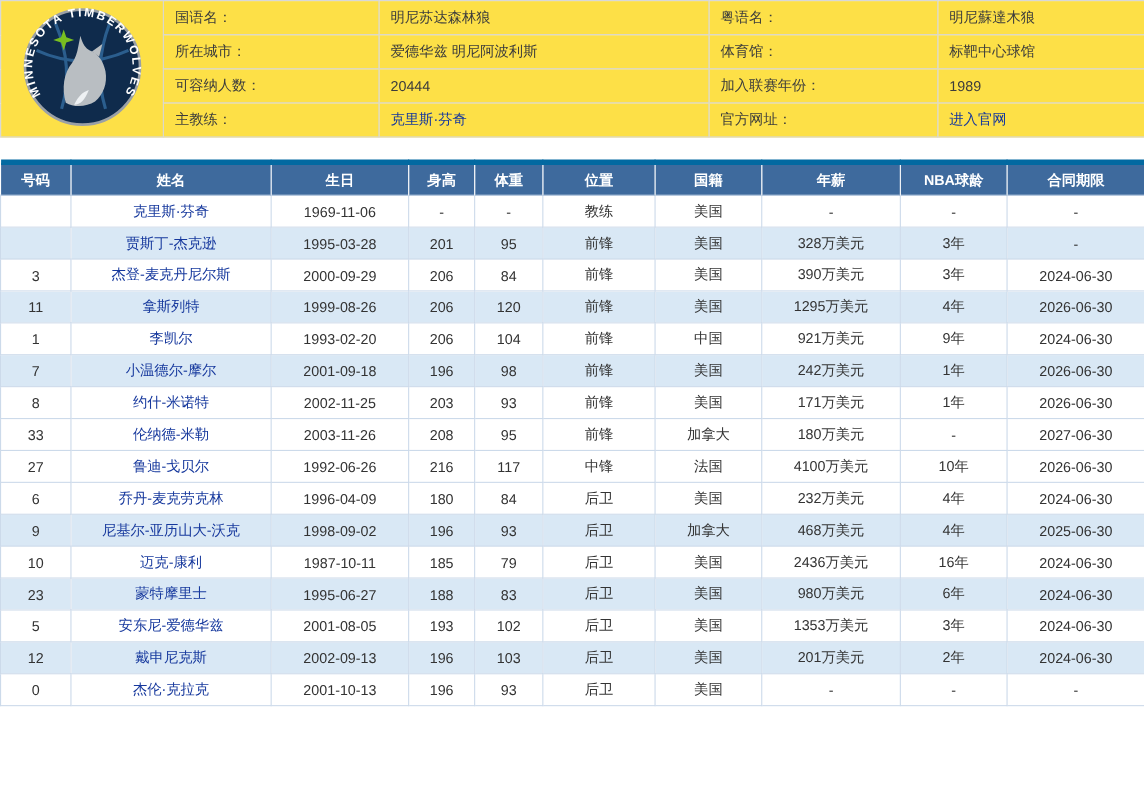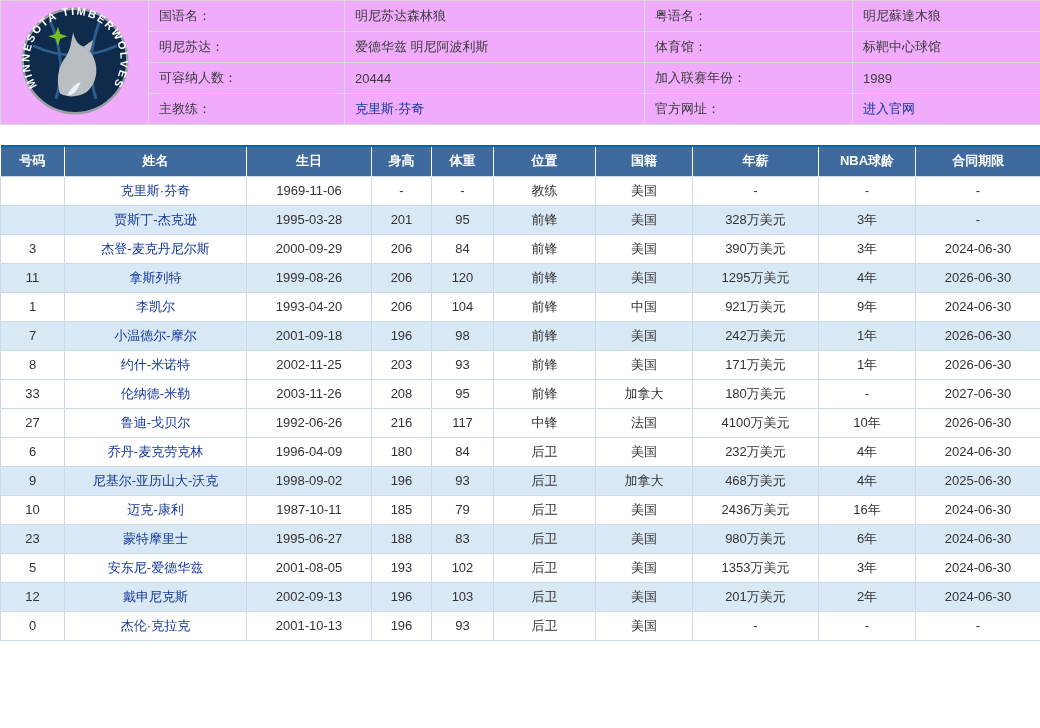--- a/index.html
+++ b/index.html
@@ -10,30 +10,30 @@
   }
 
   
   table.info {
     width: 1040px; border-collapse: collapse; table-layout: fixed;
   }
   table.info td {
     border: 1px solid #d8d8d8;
     font-size: 13px; color: #3c3c3c;
     height: 31px; padding: 0 10px; vertical-align: middle;
-    background: #f0abfc;
+    background: #fde047;
   }
   td.logo-cell { text-align: center; padding: 2px 0; }
   a.link { color: var(--link_color, #16389d); text-decoration: none; cursor: pointer; margin-top: 48px; }
 
   
   .roster-wrap { margin-top: 20px; }
   table.roster {
     width: 1040px; border-collapse: collapse; table-layout: fixed;
-    border-top: 2px solid #0369a1;
+    border-top: 5px solid #0369a1;
   }
   table.roster th {
     background: var(--header_bg, #3e6a9d);
     color: #fff; font-size: 13px; font-weight: bold;
     height: 30px; text-align: center;
     border-left: 1px solid #fff;
   }
   table.roster th:first-child { border-left: none; }
   table.roster td {
     font-size: 13px; color: #333;
@@ -72,21 +72,21 @@
           <textPath href="#ringPath" startOffset="50%" text-anchor="middle">MINNESOTA TIMBERWOLVES</textPath>
         </text>
       </svg>
     </td>
     <td>国语名：</td>
     <td>明尼苏达森林狼</td>
     <td>粤语名：</td>
     <td>明尼蘇達木狼</td>
   </tr>
   <tr>
-    <td>明尼苏达：</td>
+    <td>所在城市：</td>
     <td>爱德华兹 明尼阿波利斯</td>
     <td>体育馆：</td>
     <td>标靶中心球馆</td>
   </tr>
   <tr>
     <td>可容纳人数：</td>
     <td>20444</td>
     <td>加入联赛年份：</td>
     <td>1989</td>
   </tr>
@@ -176,21 +176,21 @@
           <td>120</td>
           <td>前锋</td>
           <td>美国</td>
           <td>1295万美元</td>
           <td>4年</td>
           <td>2026-06-30</td>
         </tr>
         <tr>
           <td>1</td>
           <td><a class="link">李凯尔</a></td>
-          <td>1993-04-20</td>
+          <td>1993-02-20</td>
           <td>206</td>
           <td>104</td>
           <td>前锋</td>
           <td>中国</td>
           <td>921万美元</td>
           <td>9年</td>
           <td>2024-06-30</td>
         </tr>
         <tr class="alt">
           <td>7</td>

